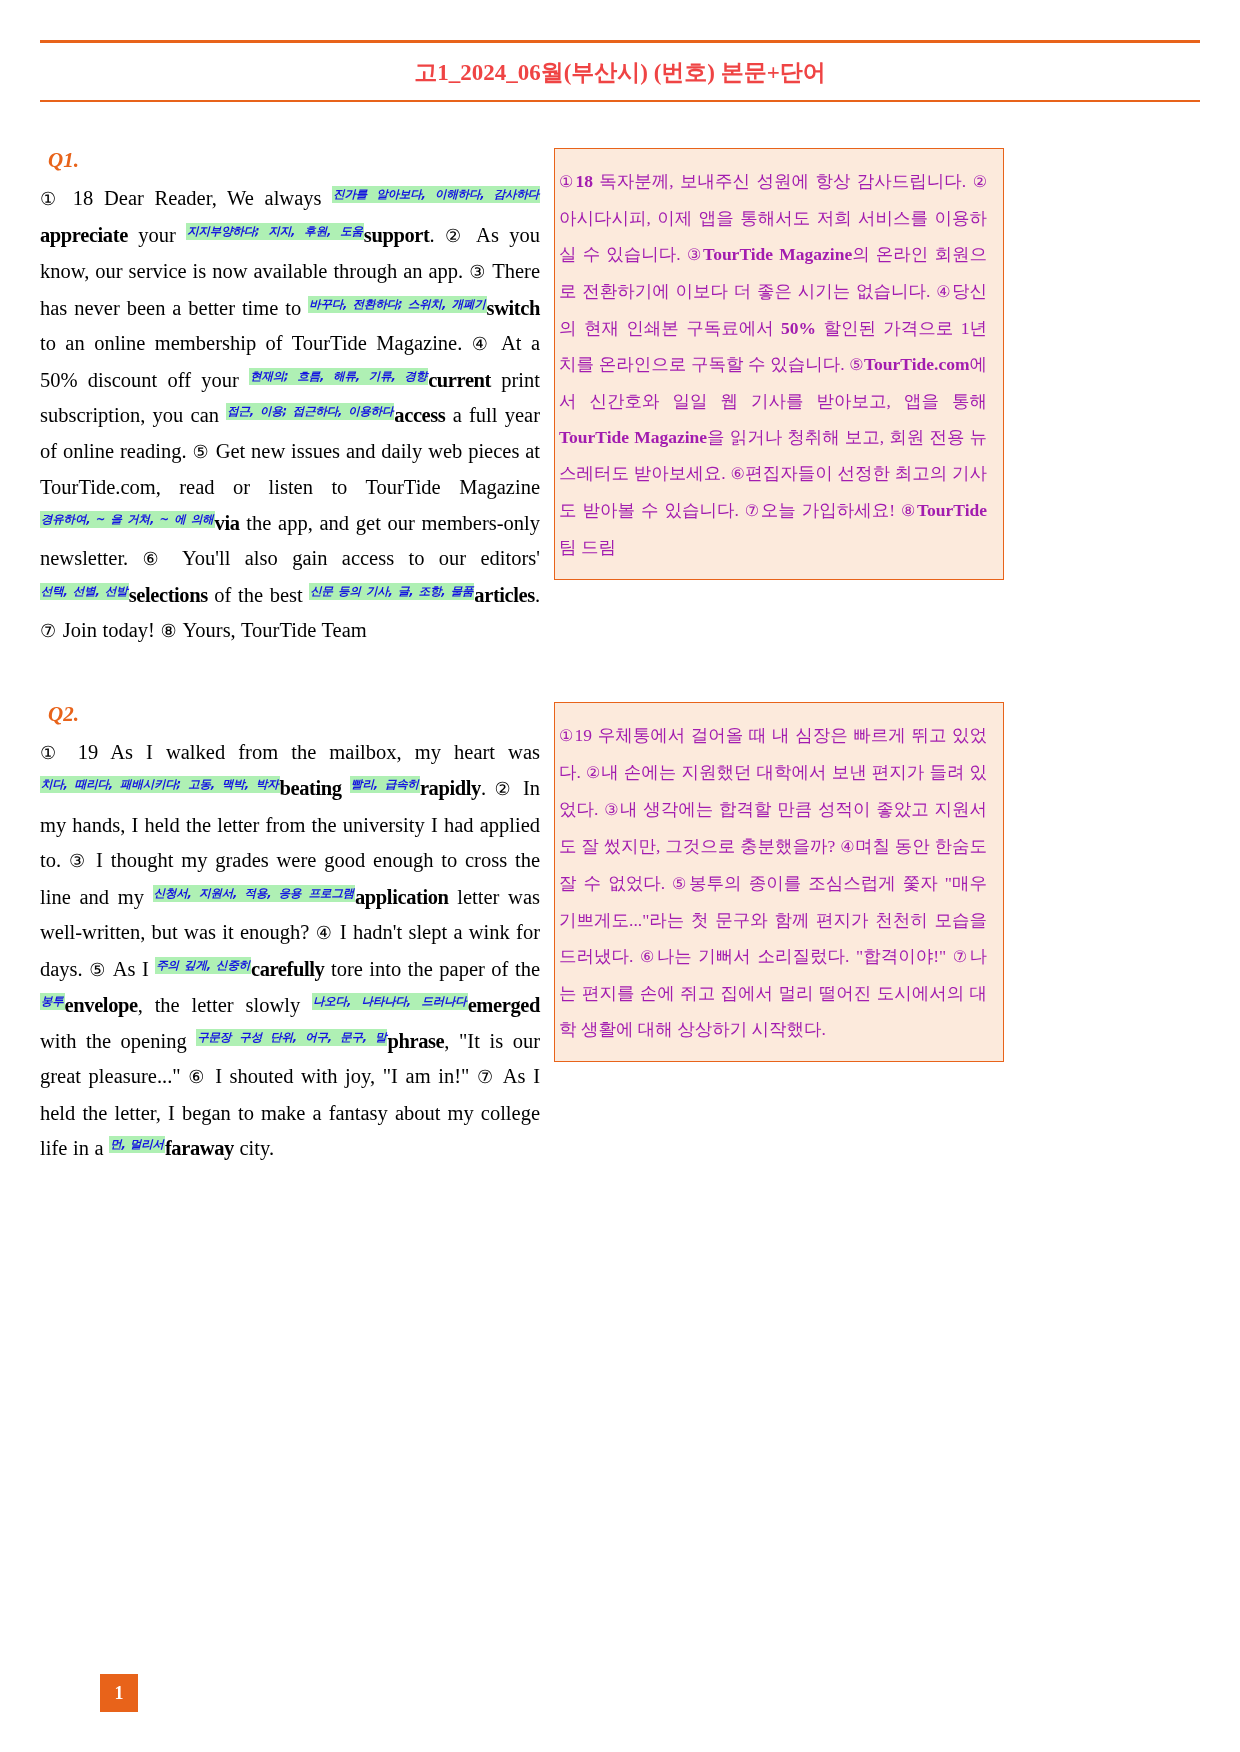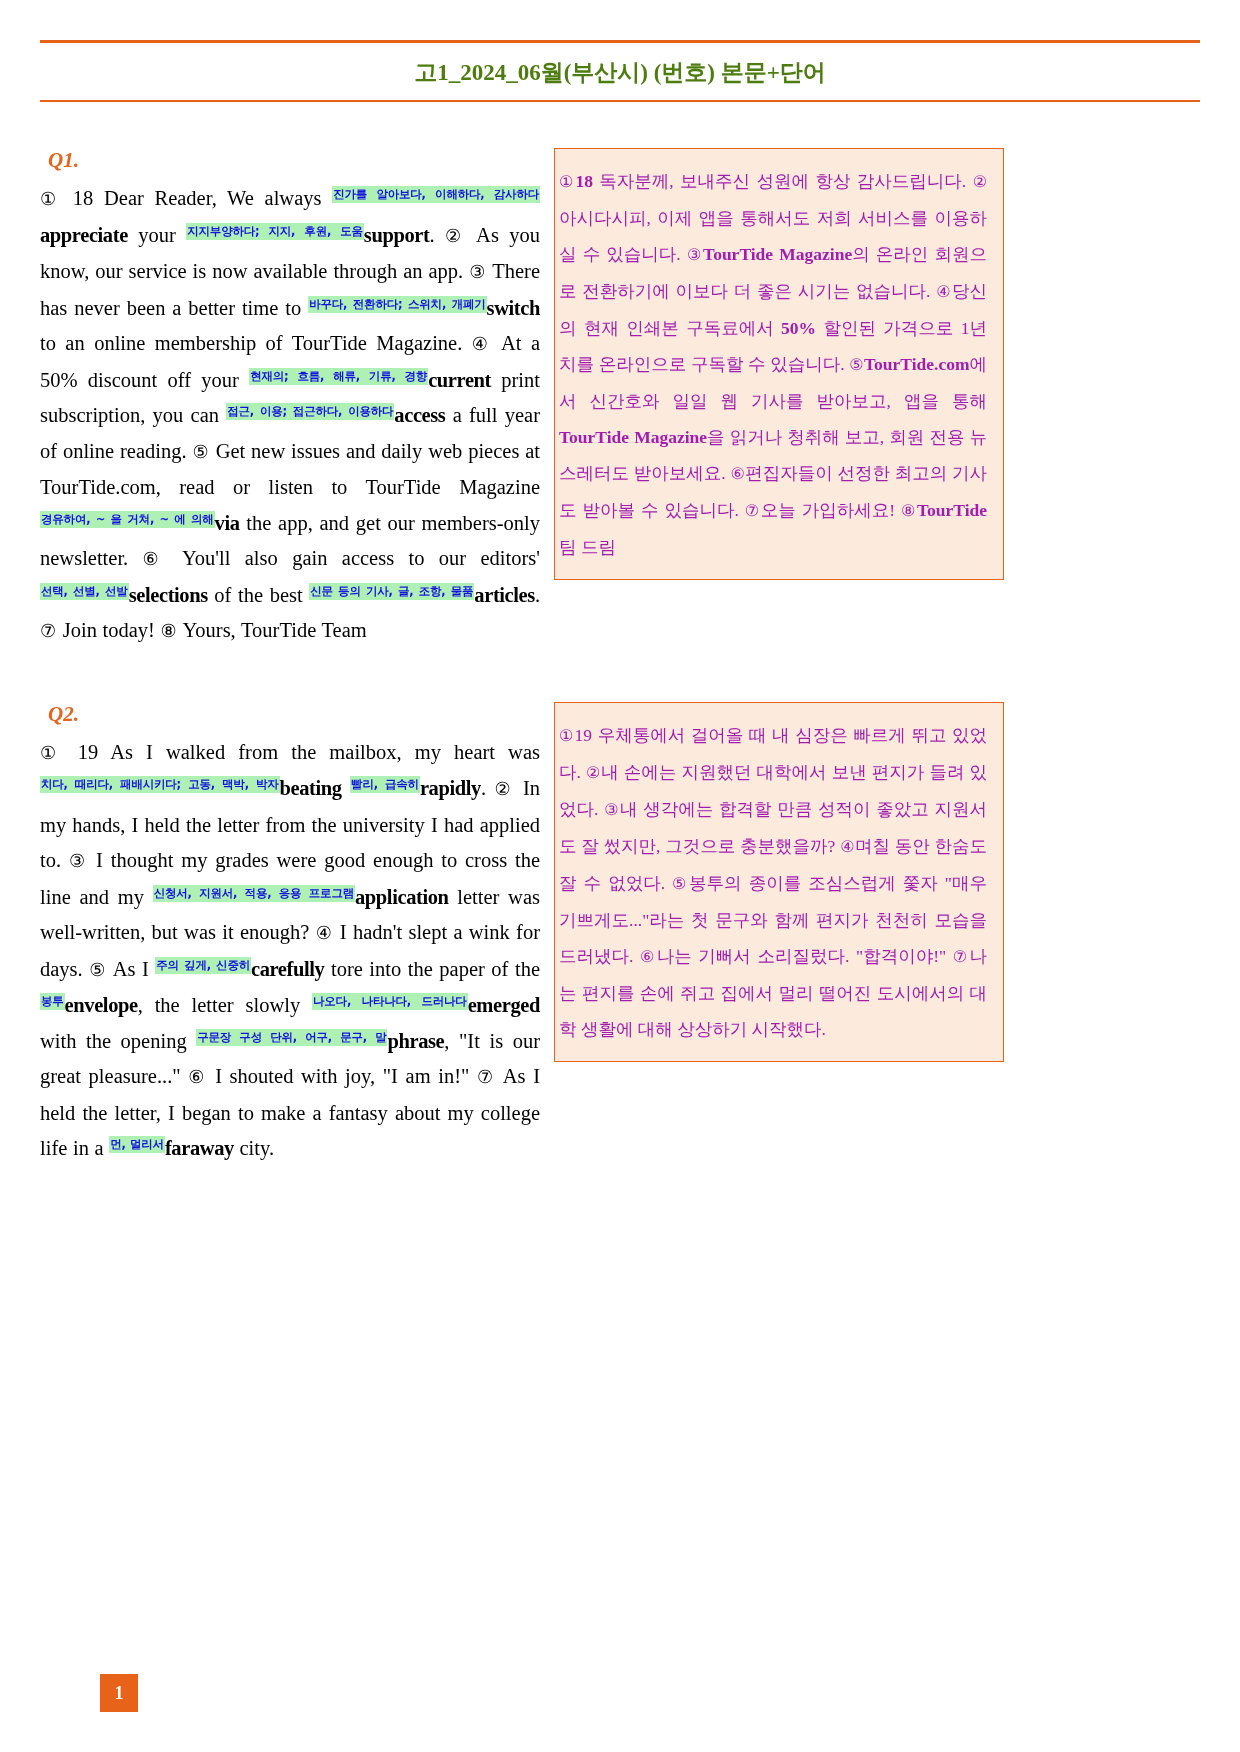--- a/index.html
+++ b/index.html
@@ -24,21 +24,21 @@
     padding:0;
   }
   .rule{
     height:3px;
     background:#E8631A;
     width:100%;
   }
   .rule.thin{height:2px;}
   .header-title{
     text-align:center;
-    color:#4d7c0f;
+    color:#ef4444;
     font-weight:bold;
     font-size:23px;
     letter-spacing:0px;
     padding:14px 0 12px 0;
     font-family:"Liberation Serif","DejaVu Serif",serif;
   }
 
   
   .content{
     margin:0 40px;
@@ -96,20 +96,21 @@
     background:#AFF0B4;
     color:#1414E0;
     font-weight:bold;
     font-size:11.5px;
     font-family:"DejaVu Sans","Liberation Sans",sans-serif;
     vertical-align:7px;
     line-height:11px;
     padding:1px 1px 2px 1px;
     white-space:nowrap;
     letter-spacing:-0.2px;
+    font-style:italic;
   }
 
   
   .kbox{
     border:1.5px solid #E8631A;
     background:#FCEADC;
     padding:14px 16px 14px 4px;
     box-sizing:border-box;
     font-size:17.5px;
     line-height:36px;

